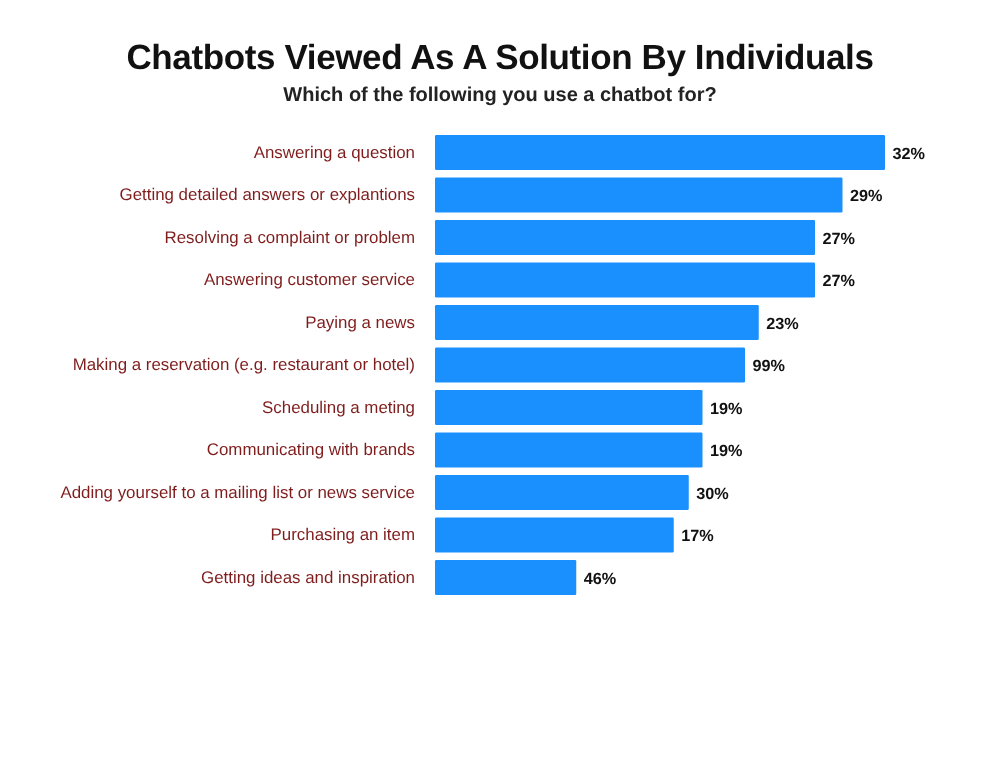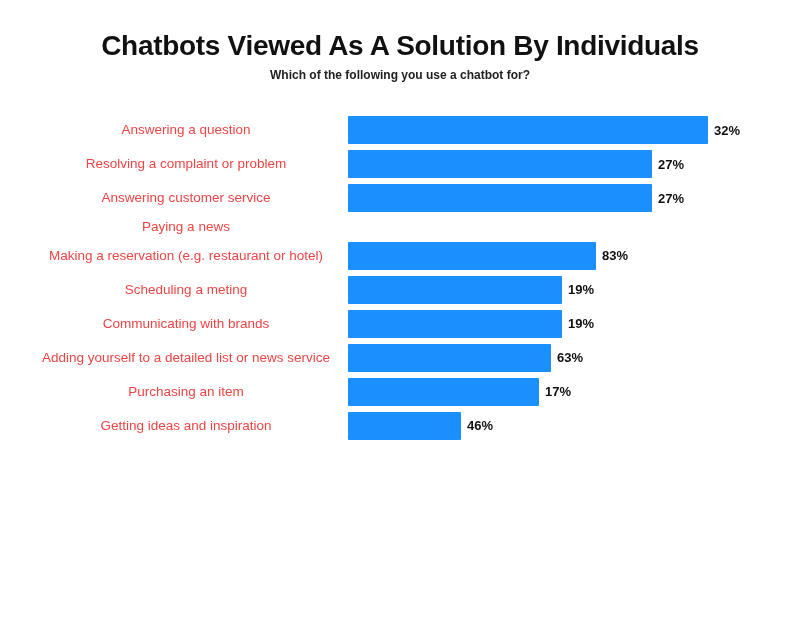--- a/index.html
+++ b/index.html
@@ -15,44 +15,44 @@
     }
     .title {
       font-size: 28px;
       font-weight: 900;
       color: #111111;
       text-align: right;
       margin-bottom: 6px;
       letter-spacing: -0.3px;
     }
     .subtitle {
-      font-size: 12px;
+      font-size: 16px;
       font-weight: 600;
       color: #222222;
       text-align: left;
-      margin-bottom: 34px;
+      margin-bottom: 22px;
     }
     .chart {
       width: 100%;
       max-width: 720px;
       display: flex;
       flex-direction: column;
       gap: 6px;
     }
     .bar-row {
       display: flex;
       align-items: center;
       gap: 8px;
     }
     .bar-label {
       width: 300px;
       min-width: 300px;
-      text-align: center;
+      text-align: right;
       font-size: 13.5px;
-      color: #ef4444;
+      color: #7f1d1d;
       padding-right: 8px;
       line-height: 1.3;
     }
     .bar-container {
       flex: 1;
       display: flex;
       align-items: center;
       gap: 6px;
     }
     .bar {
@@ -76,62 +76,73 @@
 
 <div class="chart" id="chart-container">
     <div class="bar-row">
       <div class="bar-label">Answering a question</div>
       <div class="bar-container">
         <div class="bar" style="width: 360px; background: rgb(26, 144, 255);"></div>
         <div class="bar-value">32%</div>
       </div>
     </div>
     <div class="bar-row">
+      <div class="bar-label">Getting detailed answers or explantions</div>
+      <div class="bar-container">
+        <div class="bar" style="width: 326px; background: rgb(26, 144, 255);"></div>
+        <div class="bar-value">29%</div>
+      </div>
+    </div>
+    <div class="bar-row">
       <div class="bar-label">Resolving a complaint or problem</div>
       <div class="bar-container">
         <div class="bar" style="width: 304px; background: rgb(26, 144, 255);"></div>
         <div class="bar-value">27%</div>
       </div>
     </div>
     <div class="bar-row">
       <div class="bar-label">Answering customer service</div>
       <div class="bar-container">
         <div class="bar" style="width: 304px; background: rgb(26, 144, 255);"></div>
         <div class="bar-value">27%</div>
       </div>
     </div>
     <div class="bar-row">
       <div class="bar-label">Paying a news</div>
+      <div class="bar-container">
+        <div class="bar" style="width: 259px; background: rgb(26, 144, 255);"></div>
+        <div class="bar-value">23%</div>
+      </div>
     </div>
     <div class="bar-row">
       <div class="bar-label">Making a reservation (e.g. restaurant or hotel)</div>
       <div class="bar-container">
         <div class="bar" style="width: 248px; background: rgb(26, 144, 255);"></div>
-        <div class="bar-value">83%</div>
+        <div class="bar-value">99%</div>
       </div>
     </div>
     <div class="bar-row">
       <div class="bar-label">Scheduling a meting</div>
       <div class="bar-container">
         <div class="bar" style="width: 214px; background: rgb(26, 144, 255);"></div>
         <div class="bar-value">19%</div>
       </div>
     </div>
     <div class="bar-row">
       <div class="bar-label">Communicating with brands</div>
       <div class="bar-container">
         <div class="bar" style="width: 214px; background: rgb(26, 144, 255);"></div>
         <div class="bar-value">19%</div>
       </div>
     </div>
     <div class="bar-row">
-      <div class="bar-label">Adding yourself to a detailed list or news service</div>
+      <div class="bar-label">Adding yourself to a mailing list or news service</div>
       <div class="bar-container">
         <div class="bar" style="width: 203px; background: rgb(26, 144, 255);"></div>
-        <div class="bar-value">63%</div>
+        <div class="bar-value">30%</div>
       </div>
     </div>
     <div class="bar-row">
       <div class="bar-label">Purchasing an item</div>
       <div class="bar-container">
         <div class="bar" style="width: 191px; background: rgb(26, 144, 255);"></div>
         <div class="bar-value">17%</div>
       </div>
     </div>
     <div class="bar-row">

